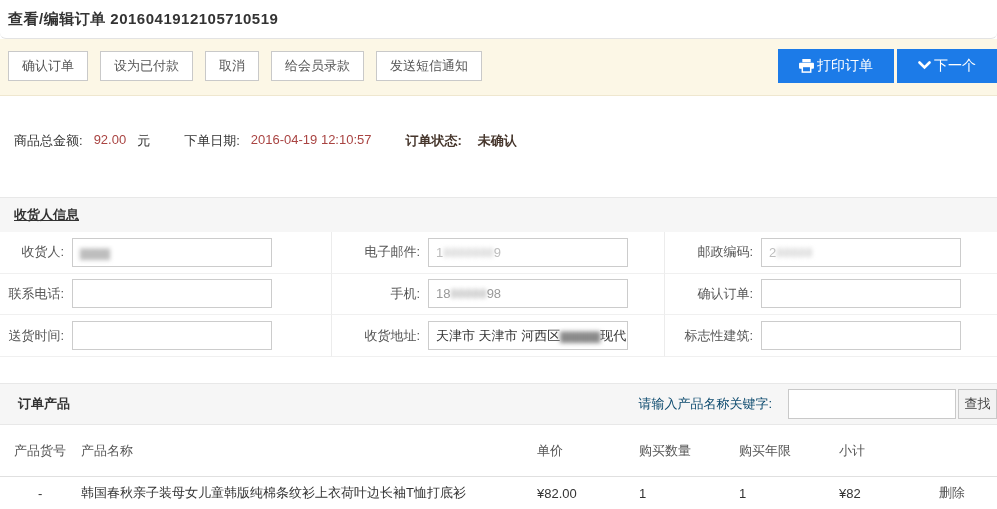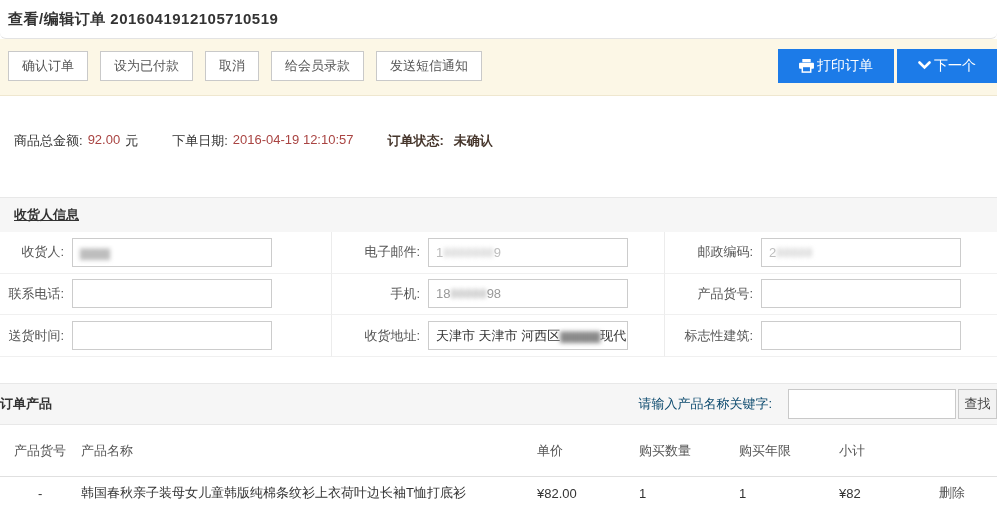--- a/index.html
+++ b/index.html
@@ -18,21 +18,21 @@
   .btn-plain { background:#fff; border:1px solid #c9c9c9; color:#555; font-size:13px;
     height:30px; padding:0 13px; cursor:pointer; font-family:inherit; }
   .toolbar .right-group { margin-left:auto; display:flex; gap:3px; }
   .btn-blue { background:#1c7be8; border:none; color:#fff; font-size:14px; height:34px;
     padding:0 21px; cursor:pointer; display:flex; align-items:center; gap:3px; font-family:inherit; }
   .btn-blue svg { display:block; }
 
   
   .summary { height:101px; padding:36px 0 0 14px; background:#fff;
     display:flex; align-items:flex-start; }
-  .summary .seg { display:flex; gap:5px; margin-right:34px; }
+  .summary .seg { display:flex; gap:11px; margin-right:34px; }
   .val-red { color:#a94442;text-align:center; }
   .status-seg { font-weight:bold; color:#46362c; }
   .status-seg span { margin-right:5px; }
 
   
   .section-band { height:35px; background:#f6f6f6; border-top:1px solid #e8e8e8;
     display:flex; align-items:center; padding-left:14px; }
   .section-band .band-title { font-weight:bold; color:#333; font-size:13px;text-decoration:underline; }
 
   
@@ -47,21 +47,21 @@
     padding:0 7px; display:flex; align-items:center; overflow:hidden; white-space:nowrap; }
   .redacted { filter:blur(2px); }
   .muted-lite, .muted-lite .redacted { color:#bdbdbd; }
   .muted-mid,  .muted-mid  .redacted { color:#9a9a9a; }
   .dark-val { color:#333; }
   .dark-val .redacted { color:#8a8a8a; }
   .form-tail { height:26px; background:#fff; }
 
   
   .products-band { height:42px; background:#f6f6f6; border-top:1px solid #e8e8e8;
-    border-bottom:1px solid #e8e8e8; display:flex; align-items:center; padding-left:0; }
+    border-bottom:1px solid #e8e8e8; display:flex; align-items:center; padding-left:18px; }
   .products-band .band-title { font-weight:bold; }
   .search-group { margin-left:auto; display:flex; align-items:center; }
   .search-group .search-label { color:#0c4a6e; margin-right:16px; }
   .search-input { width:168px; height:30px; border:1px solid #c9c9c9; padding:0 6px;
     font-family:inherit; font-size:13px; outline:none; }
   .btn-search { height:30px; width:39px; margin-left:2px; background:#f2f2f2;
     border:1px solid #c9c9c9; color:#444; font-size:13px; cursor:pointer; font-family:inherit; }
 
   
   .tbl-row { display:grid; padding-left:14px;
@@ -164,21 +164,21 @@
   </div>
   <div class="cell">
     <label>手机:</label>
     <div class="fake-input muted-mid">
       <span>18</span>
         <span class="redacted">88888</span>
         <span>98</span>
     </div>
   </div>
   <div class="cell">
-    <label>产品货号:</label>
+    <label>确认订单:</label>
     <div class="fake-input">
       <span></span>
         <span class="redacted"></span>
         <span></span>
     </div>
   </div>
   <div class="cell">
     <label>送货时间:</label>
     <div class="fake-input">
       <span></span>

